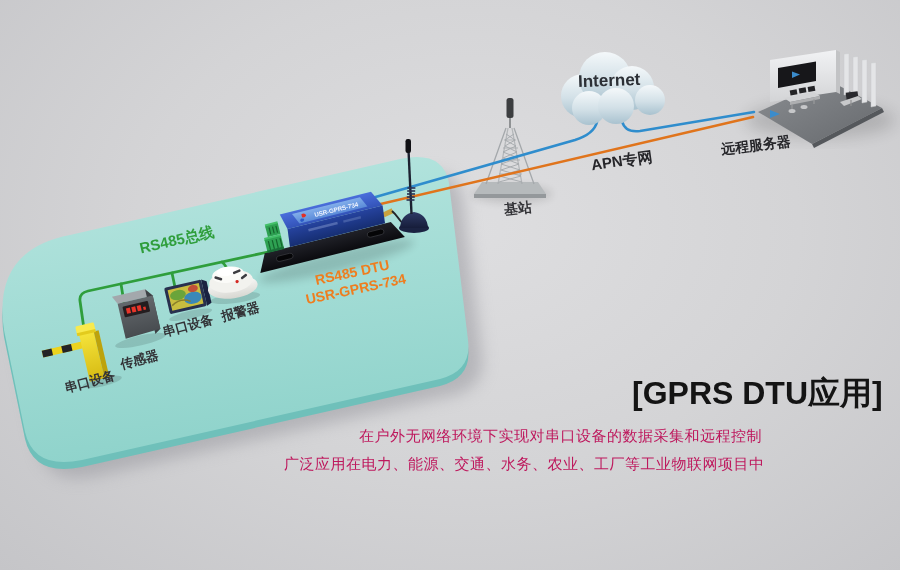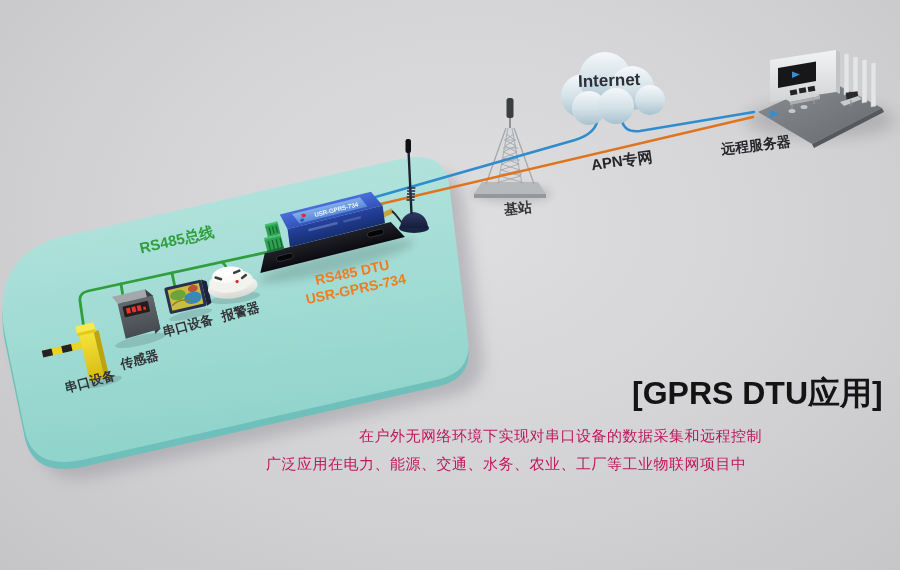--- a/index.html
+++ b/index.html
@@ -19,21 +19,21 @@
   .lbl-display{left:162px;top:317px;transform:rotate(-15deg);font-size:13px;}
   .lbl-alarm{left:221px;top:303px;transform:rotate(-15deg);font-size:13px;}
   .lbl-tower{left:504px;top:200px;transform:rotate(-6deg);font-size:14px;}
   .lbl-apn{left:591px;top:152px;transform:rotate(-8deg);font-size:15px;color:#26262a;}
   .lbl-server{left:721px;top:137px;transform:rotate(-7deg);font-size:14px;color:#26262a;}
   .lbl-internet{left:578px;top:71px;transform:rotate(-2deg);font-size:17px;color:#2c3036;}
   .cap-title{position:absolute;left:632px;top:372px;font-weight:bold;font-size:32px;
              color:var(--c-title-black,#141414);white-space:nowrap;}
   .cap-line{position:absolute;font-size:15px;color:#be185d;white-space:nowrap;letter-spacing:0.5px;}
   .cap-line1{left:359px;top:427px;}
-  .cap-line2{left:266px;top:455px;}
+  .cap-line2{left:284px;top:455px;}
 </style>
 </head>
 <body>
 
 <div id="stage">
 
 <svg width="900" height="570" viewBox="0 0 900 570">
   <defs>
     <filter id="soft" x="-30%" y="-30%" width="160%" height="160%">
           <feGaussianBlur stdDeviation="8"></feGaussianBlur>

